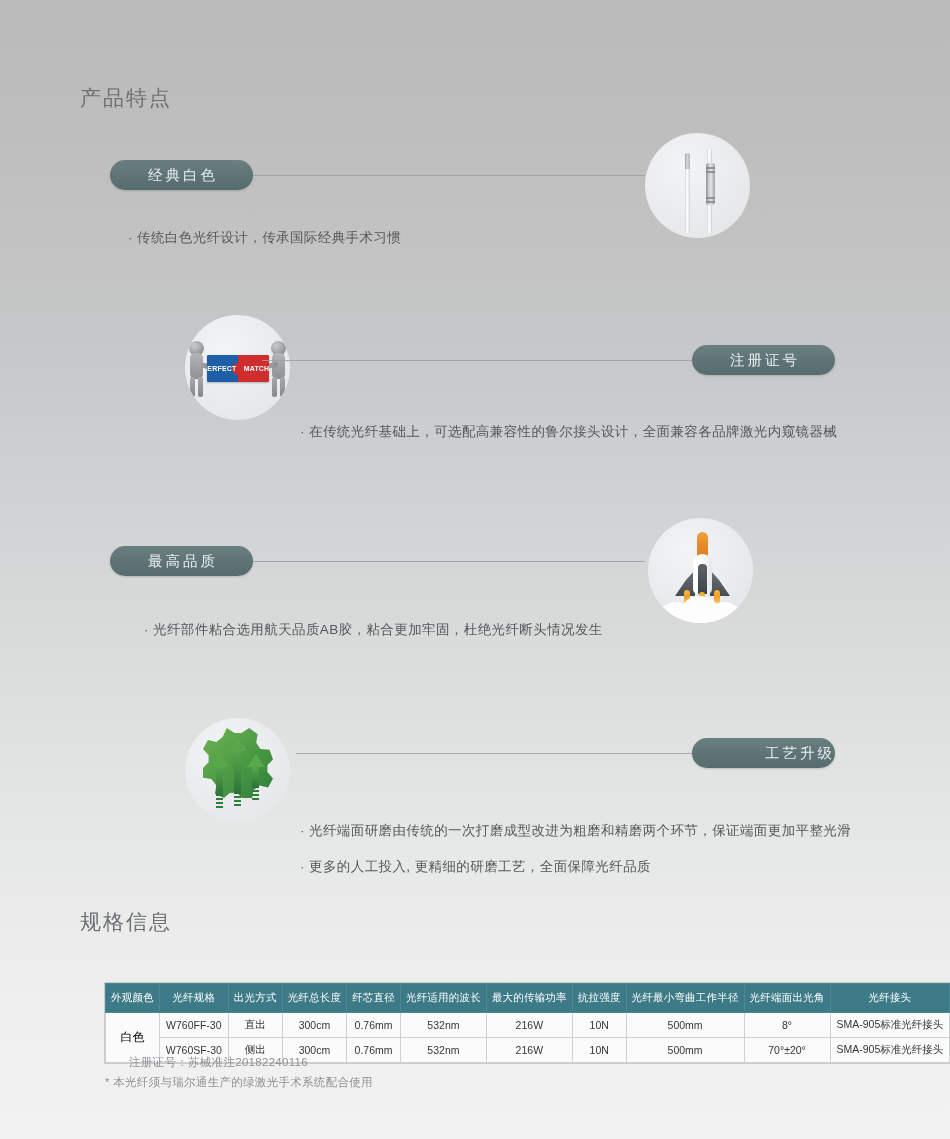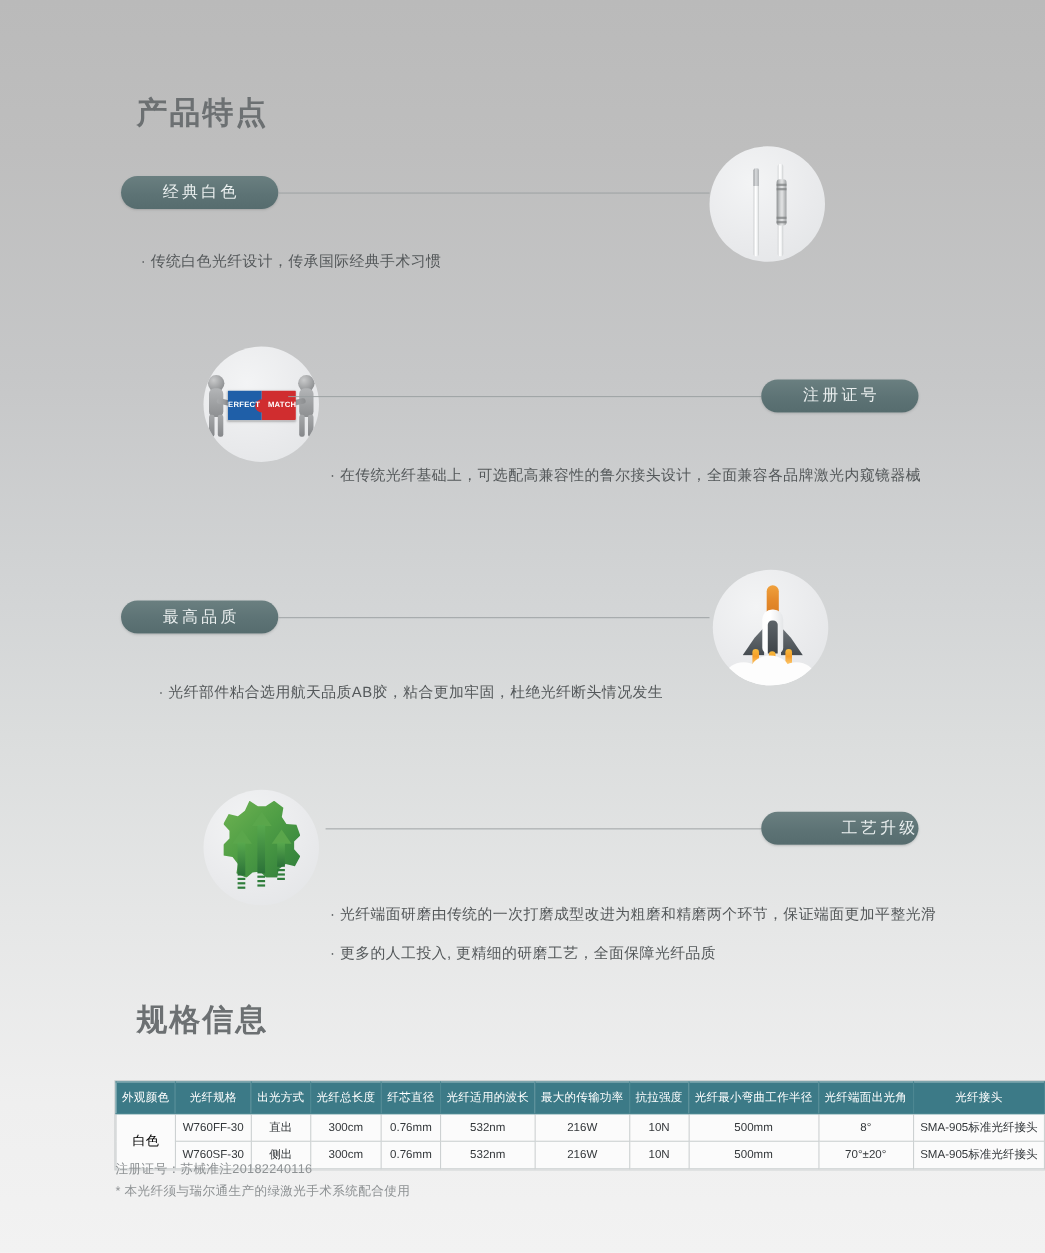--- a/index.html
+++ b/index.html
@@ -24,25 +24,24 @@
     overflow: hidden;
     color: #55595b;
     -webkit-font-smoothing: antialiased;
   }
 
   .page { position: relative; width: 950px; height: 1139px; }
 
   
   .section-title {
     position: absolute;
-    font-size: 28px;
-    font-weight: 700;
+    font-size: 21px;
+    font-weight: 400;
     letter-spacing: 2px;
     color: #6c7072;
-    margin-left: 44px;
   }
   #title-features { left: 80px; top: 84px; }
   #title-specs    { left: 80px; top: 908px; }
 
   
   .feature { position: absolute; left: 0; width: 950px; }
 
   .pill {
     position: absolute;
     height: 30px;
@@ -268,21 +267,21 @@
     color: #000000;
   }
 
   .footnote {
     position: absolute;
     left: 105px;
     font-size: 11.5px;
     color: #8d9193;
     letter-spacing: .3px;
   }
-  #footnote-1 { top: 1055px; }
+  #footnote-1 { top: 1055px; margin-left: 24px; }
   #footnote-2 { top: 1075px; }
 </style>
 </head>
 <body>
 
 <div class="page">
 
   <div class="section-title" id="title-features">产品特点</div>
 
   <div class="feature">

